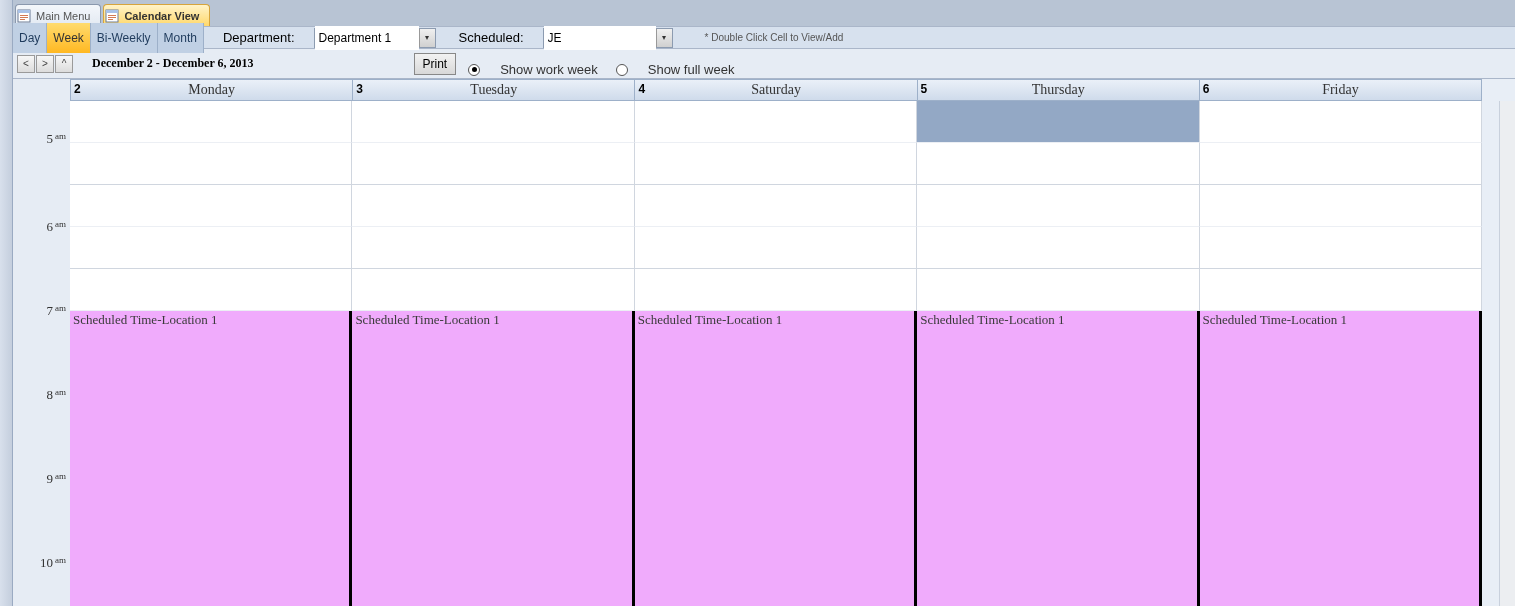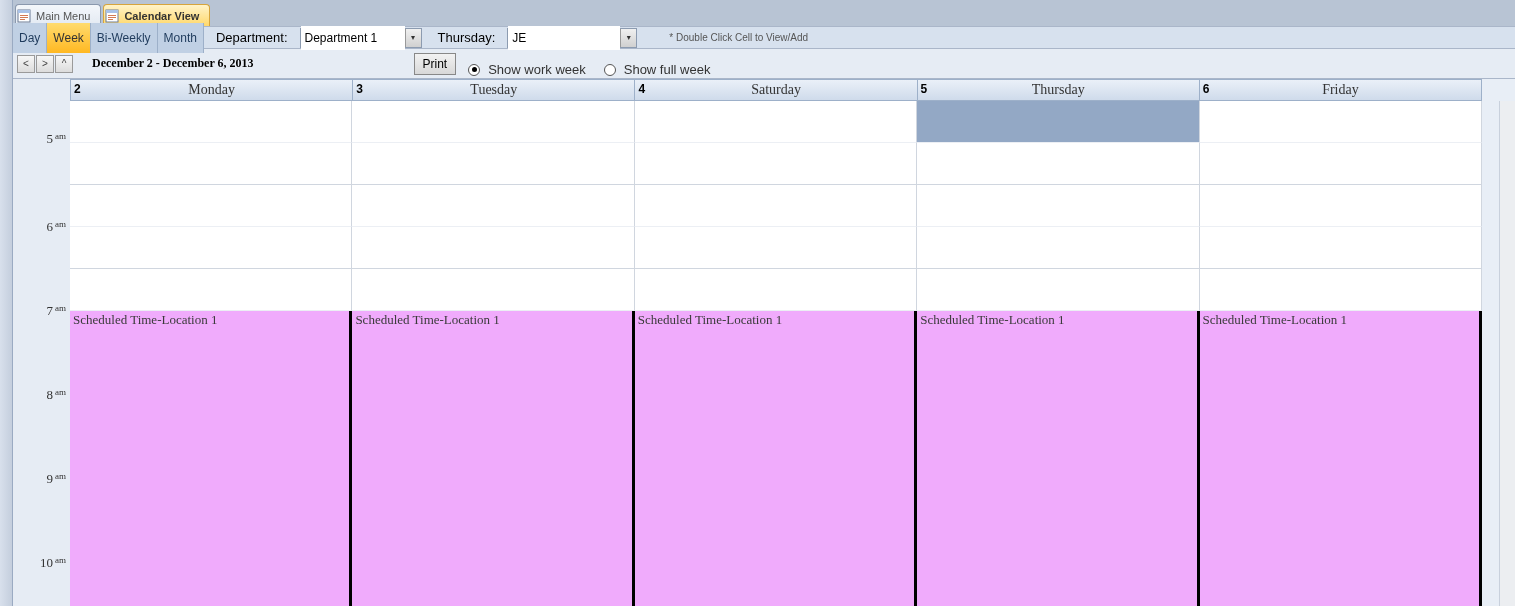--- a/index.html
+++ b/index.html
@@ -16,33 +16,33 @@
 .tab.active .tab-label { color: #333; font-weight: bold; }
 .form-icon { width: 14px; height: 14px; }
 
 
 .panel { position: absolute; left: 13px; top: 26px; right: 0; bottom: 0; background: #e6ecf4; border-top: 1px solid #aab6c9; }
 
 
 .view-row { display: flex; align-items: center; height: 22px; background: #d7e1ee; border-bottom: 1px solid #aab6c9; font-size: 12px; }
 .view-btn { padding: 15px 6px; height: 22px; display: flex; align-items: center; background: #c0d0e4; border-right: 1px solid #9db0c9; cursor: pointer; color: #1f3b5c; }
 .view-btn.selected { background: linear-gradient(to bottom, #ffdb6e, #ffb822); font-weight: normal; color: #333; }
-.lbl-dept { padding: 0 12px; font-size: 13px; }
+.lbl-dept { padding: 0 19px; font-size: 13px; }
 .select-box { display: flex; align-items: center; height: 20px; background: #fff; border: 1px solid #8c9bb0; margin-right: 4px; }
 .select-box input { border: none; outline: none; height: 18px; padding: 12px 4px; font-size: 12px; }
 .select-box .drop-btn { width: 16px; height: 18px; background: linear-gradient(to bottom,#f0f0f0,#d0d0d0); border-left: 1px solid #999; display:flex;align-items:center;justify-content:center;font-size:8px;color:#333;cursor:pointer; }
 .hint-text { margin-left: 28px; font-size: 10px; color: #555; }
 
 
 .nav-row { display: flex; align-items: center; height: 30px; padding: 2px 4px; border-bottom: 1px solid #aab6c9; }
 .nav-btn { width: 18px; height: 18px; background: linear-gradient(to bottom,#f7f7f7,#dcdcdc); border: 1px solid #9a9a9a; margin-right: 1px; display:flex;align-items:center;justify-content:center; font-size:10px; cursor:pointer; color:#444;}
 .date-range { font-family: Georgia, serif; font-size: 12px; font-weight: bold; margin-left: 18px; color: #000; }
 .print-wrap { margin-left: 160px; display:flex; align-items:center; gap:6px;}
 .print-button { height:22px; padding:2px 8px; background: linear-gradient(to bottom,#f2f2f2,#d8d8d8); border:1px solid #888; font-size:12px; cursor:pointer;}
-.radio-wrap { display:flex; align-items:center; gap:8px; margin-left:6px; font-size:13px; color:#333;margin-top:12px;}
+.radio-wrap { display:flex; align-items:center; gap:20px; margin-left:6px; font-size:13px; color:#333;margin-top:12px;}
 .radio-dot { width:12px;height:12px;border:1px solid #555;border-radius:50%;display:flex;align-items:center;justify-content:center;background:#fff;}
 .radio-dot.checked::after { content:""; width:5px;height:5px;background:#000;border-radius:50%; }
 
 
 .cal-wrap { position: absolute; left:0; top:52px; right:0; bottom:0; display:flex; }
 .day-headers { display:flex; height:22px; }
 .day-header { flex:1; border:1px solid #9db0c9; border-left:none; background: linear-gradient(to bottom,#eaf0f8,#cfdbeb); position:relative; }
 .day-header:first-child { border-left:1px solid #9db0c9; }
 .day-num { position:absolute; left:3px; top:2px; font-weight:bold; color:#000;}
 .day-name { display:block; text-align:center; line-height:20px; font-family: Georgia, serif; font-size:14px; color:#333;}
@@ -91,21 +91,21 @@
   <div class="view-row">
     <div class="view-btn">Day</div>
     <div class="view-btn selected">Week</div>
     <div class="view-btn">Bi-Weekly</div>
     <div class="view-btn">Month</div>
     <span class="lbl-dept">Department:</span>
     <div class="select-box">
       <input style="width: 104px;" value="Department 1">
       <div class="drop-btn">▾</div>
     </div>
-    <span class="lbl-dept">Thursday:</span>
+    <span class="lbl-dept">Scheduled:</span>
     <div class="select-box">
       <input style="width: 112px;" value="JE">
       <div class="drop-btn">▾</div>
     </div>
     <span class="hint-text">* Double Click Cell to View/Add</span>
   </div>
 
   <div class="nav-row">
     <div class="nav-btn">&lt;</div>
     <div class="nav-btn">&gt;</div>

